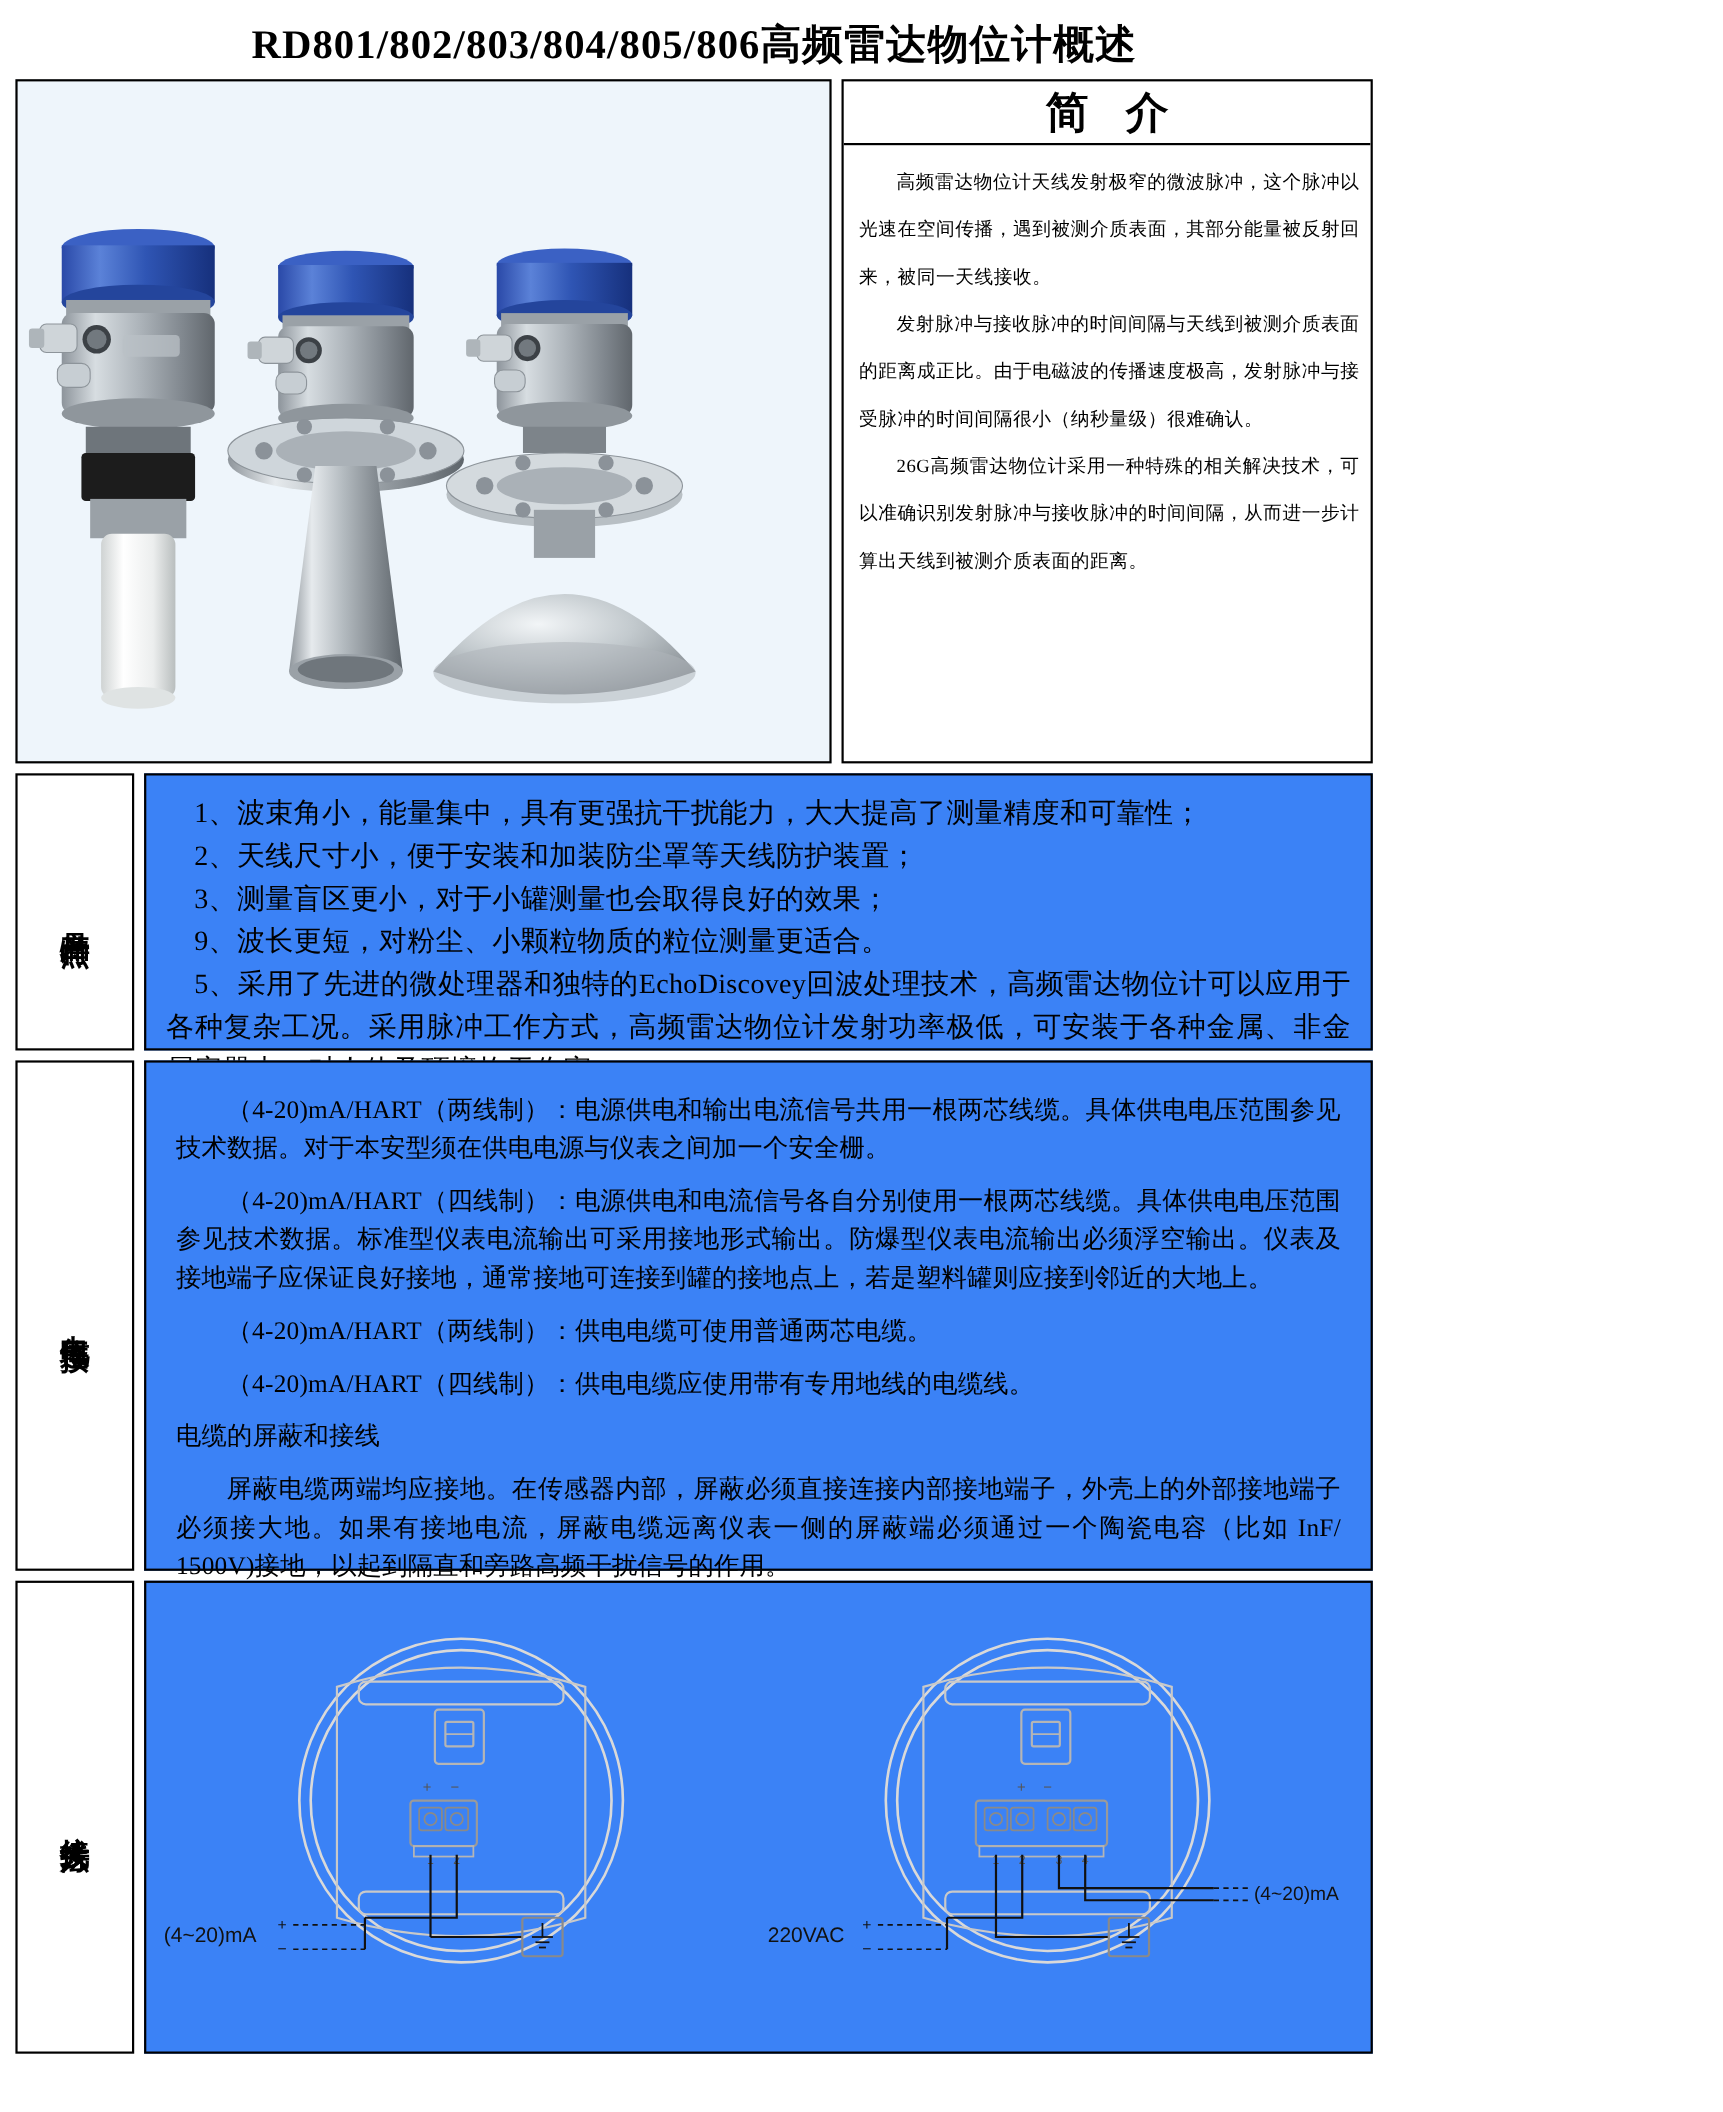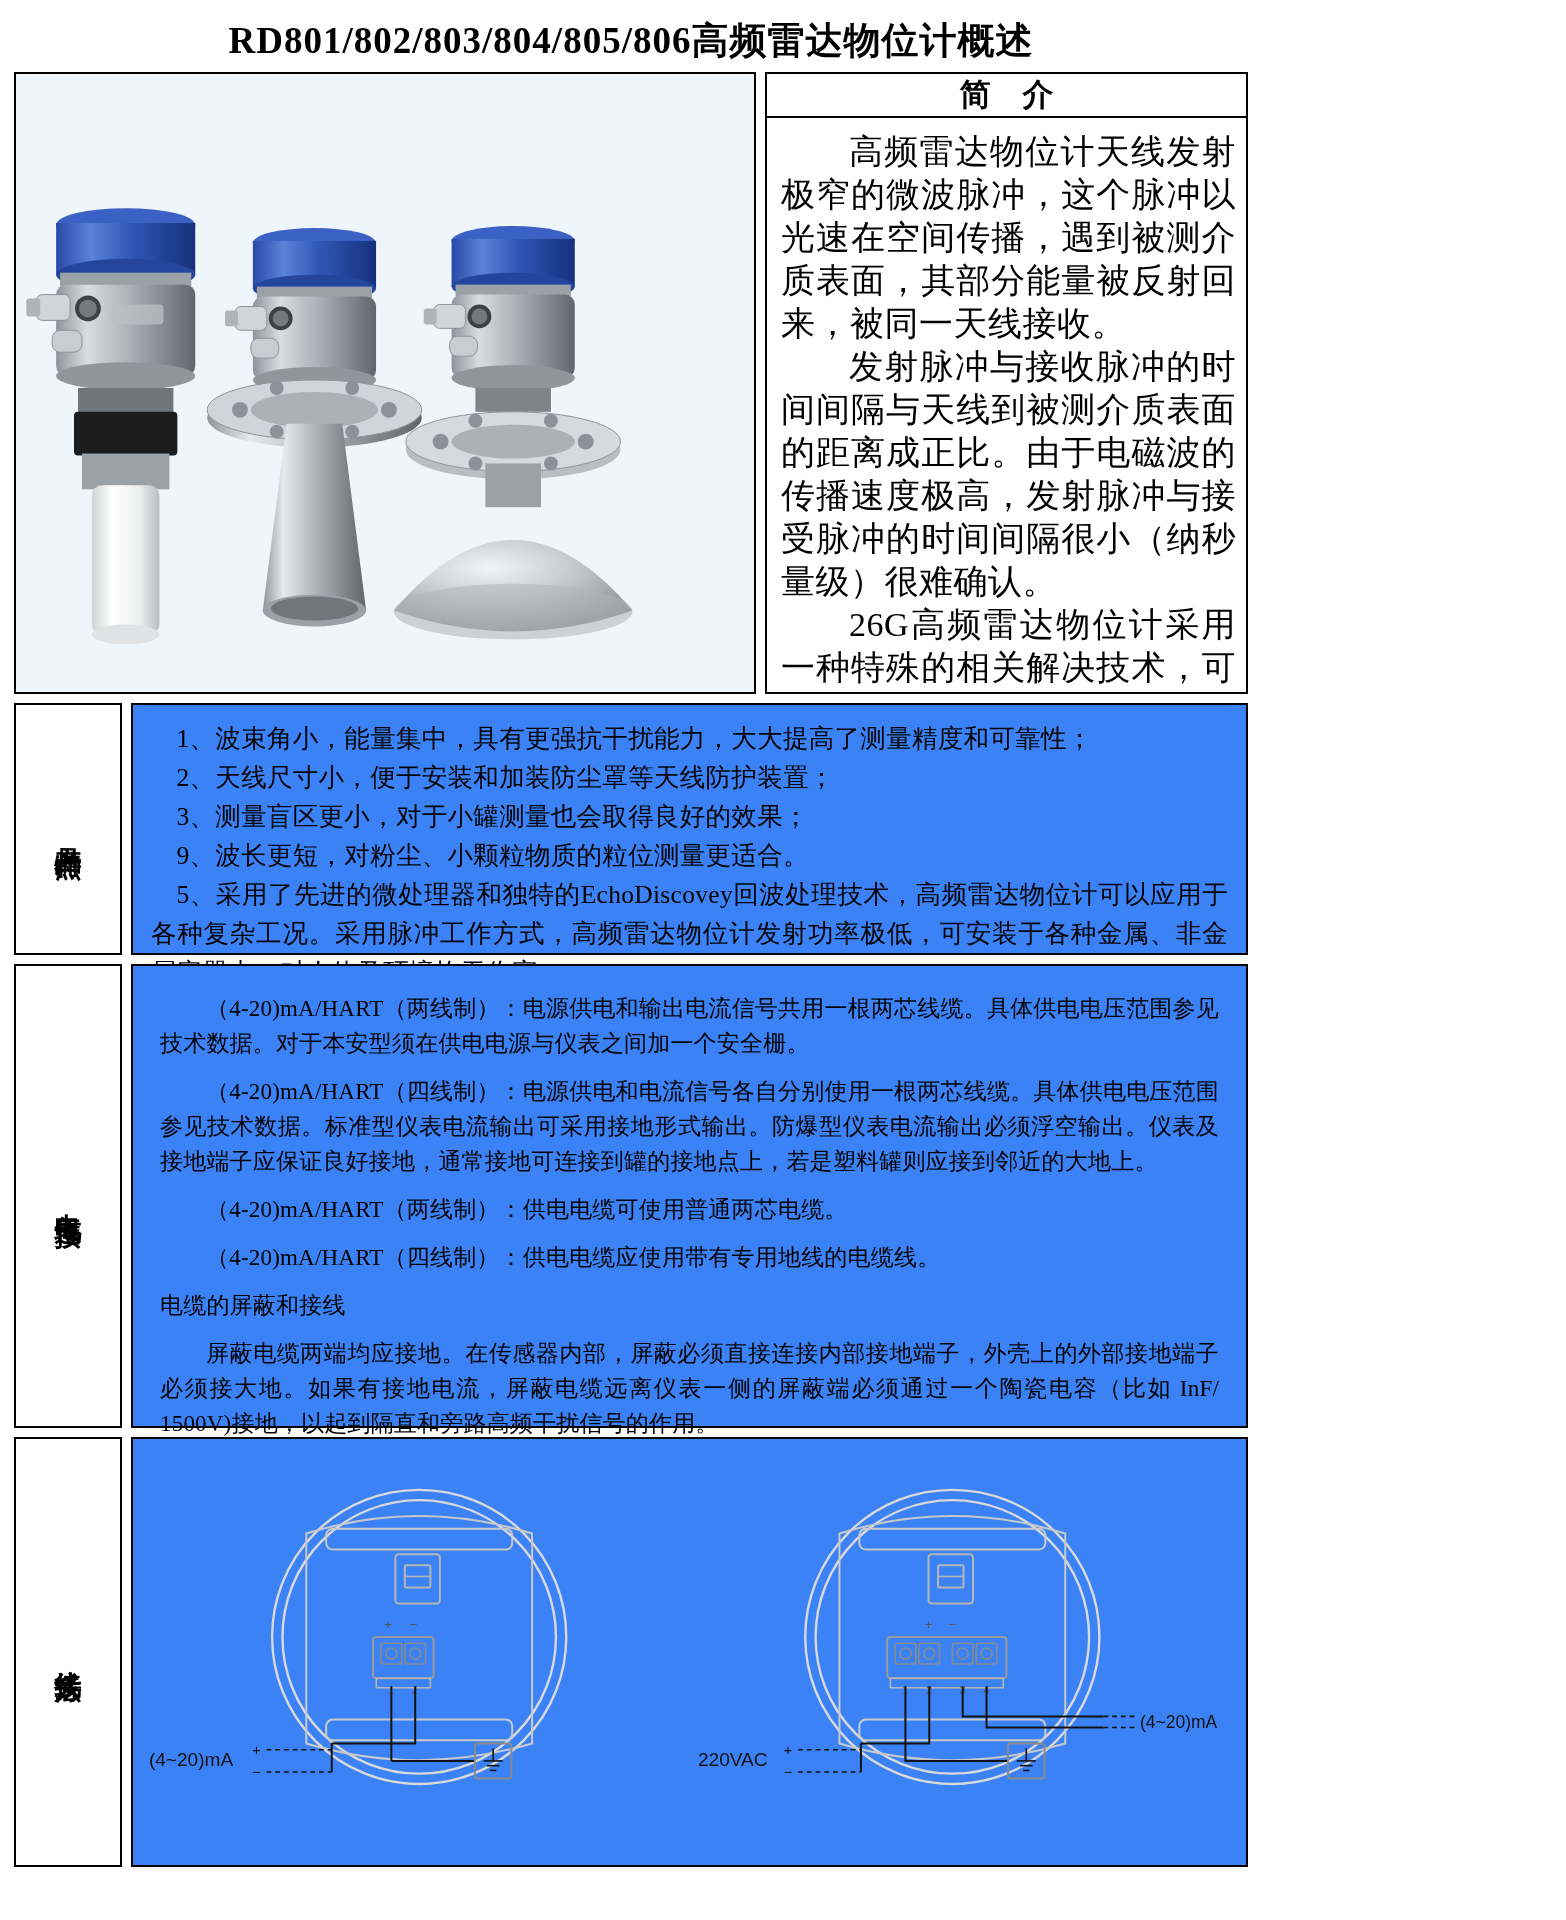--- a/index.html
+++ b/index.html
@@ -65,34 +65,34 @@
     position: relative;
     overflow: hidden;
   }
   .intro-head {
     height: 56px;
     border-bottom: 2px solid #000;
     display: flex;
     align-items: center;
     justify-content: center;
     font-family: "Liberation Serif", serif;
-    font-size: 31px;
+    font-size: 39px;
     font-weight: bold;
     letter-spacing: 12px;
     text-indent: 12px;
   }
   .intro-body {
     display: flex;
     flex: 1;
     padding: 12px 10px 8px 14px;
   }
   .intro-text {
     width: 470px;
     font-family: "Liberation Serif", serif;
-    font-size: 34px;
+    font-size: 17px;
     line-height: 43px;
     letter-spacing: 0.5px;
     text-align: justify;
     color: #000;
   }
   .intro-text p {
     margin: 0;
     text-indent: 2em;
   }
   .intro-figure {

